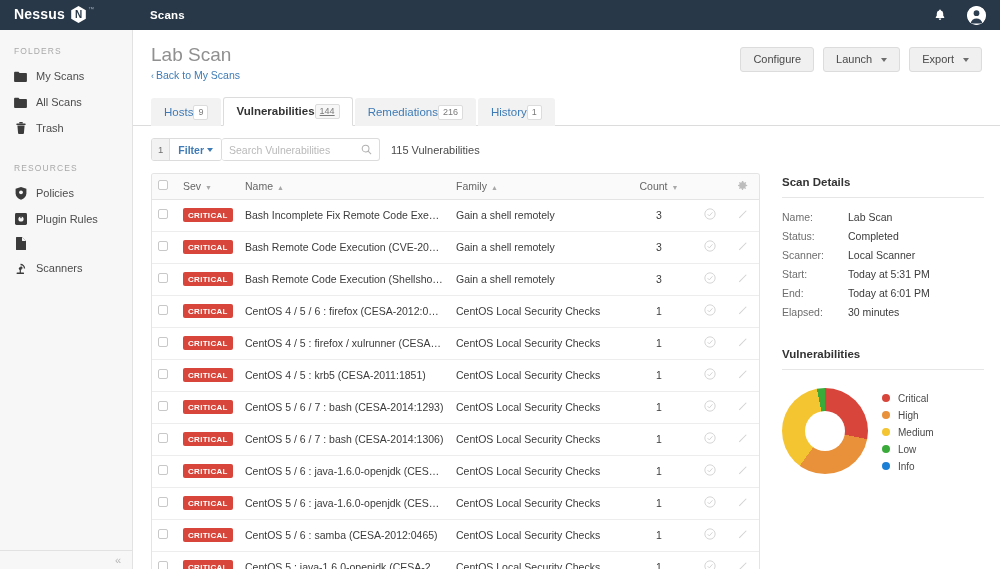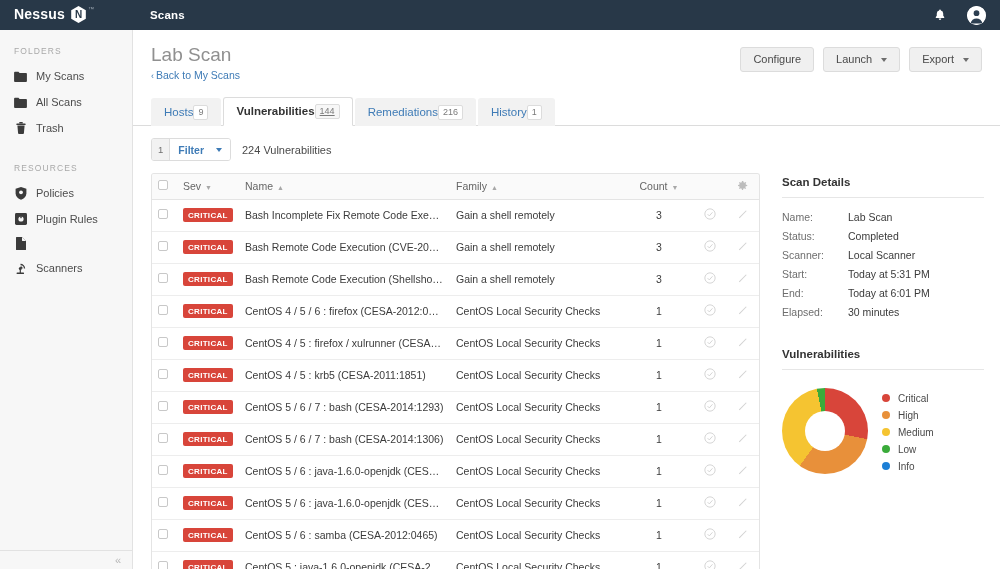--- a/index.html
+++ b/index.html
@@ -105,21 +105,21 @@
 
   
   .filterbar { display:flex; align-items:center; gap:11px; padding:12px 0 12px 18px; }
   .filter-group { display:flex; align-items:center; border:1px solid #dcdcdc; border-radius:3px; overflow:hidden; height:23px; }
   .filter-count {
     background:#f2f2f2; border-right:1px solid #dcdcdc; font-size:9.5px; color:#6f6f6f;
     padding:0 6px; height:100%; display:flex; align-items:center;
   }
   .filter-label {
     font-size:10.5px; color:#3e7bb6; font-weight:bold; padding:0 8px; display:flex;
-    align-items:center; gap:12px; cursor:pointer; height:100%; background:#ffffff;
+    align-items:center; gap:3px; cursor:pointer; height:100%; background:#ffffff;
   }
   .filter-label .caret { border-top-color:#3e7bb6; }
   .search-box {
     width:158px; height:23px; border:1px solid #dcdcdc; border-radius:3px; border-left:none;
     margin-left:-11px; display:flex; align-items:center; padding:0 7px; background:#ffffff;
   }
   .search-input {
     border:none; outline:none; font-size:10.5px; color:#9a9a9a; flex:1; min-width:0;
     font-family:inherit; background:transparent;
   }
@@ -336,21 +336,30 @@
       </div>
 
       <div class="filterbar">
         <div class="filter-group">
           <span class="filter-count">1</span>
           <span class="filter-label">
             <span>Filter</span>
             <span class="caret"></span>
           </span>
         </div>
-        <div class="vuln-count">224 Vulnerabilities</div>
+        <div class="search-box">
+          <input class="search-input" type="text" placeholder="Search Vulnerabilities" style="">
+          <span>
+            <svg width="11" height="11" viewBox="0 0 12 12">
+                <circle cx="5" cy="5" r="3.7" stroke="#b0b0b0" stroke-width="1.1" fill="none"></circle>
+                <line x1="7.8" y1="7.8" x2="11" y2="11" stroke="#b0b0b0" stroke-width="1.1"></line>
+              </svg>
+          </span>
+        </div>
+        <div class="vuln-count">115 Vulnerabilities</div>
       </div>
 
       <div class="content">
 
         <div class="table-wrap">
           <table>
             <thead>
               <tr>
                 <th class="col-chk">
                   <span class="chk"></span>

